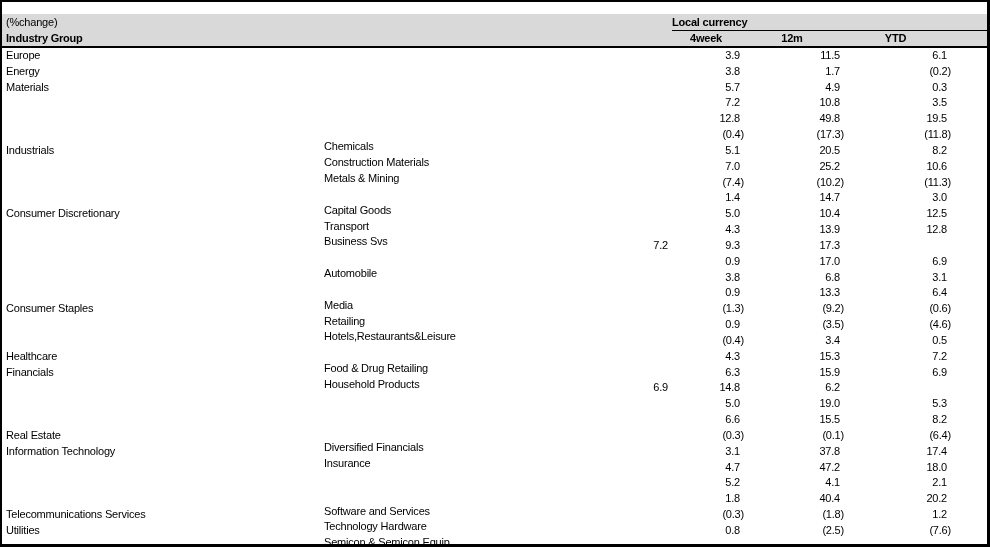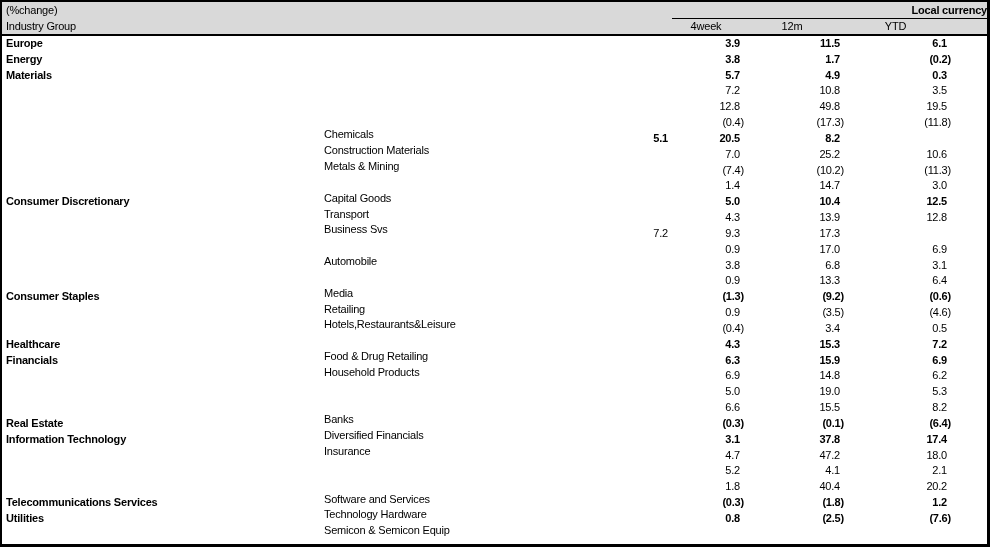--- a/index.html
+++ b/index.html
@@ -24,49 +24,50 @@
   
   .thead {
     background: #d9d9d9;
     border-bottom: 2px solid #000;
   }
   .hrow1 {
     display: grid;
     grid-template-columns: 670px 1fr;
     height: 16px;
     line-height: 16px;
+    margin-top: 12px;
   }
   .pct-change {
     padding-left: 4px;
     font-weight: normal;
   }
   .currency-span {
-    text-align: right;
+    text-align: left;
     font-weight: bold;
     border-bottom: 1.5px solid #000;
   }
   .hrow2 {
     display: grid;
     grid-template-columns: 322px 348px 72px 100px 107px 1fr;
     height: 16px;
     line-height: 16px;
-    font-weight: normal;
+    font-weight: bold;
   }
   .hrow2 .ig-label { padding-left: 4px; }
   .hrow2 .colh { text-align: center; padding-right: 4px; }
   
   .tbody { width: 100%; }
   .row {
     display: grid;
     grid-template-columns: 322px 348px 72px 100px 107px 1fr;
     height: 15.84px;
     line-height: 15.84px;
     white-space: nowrap;
   }
-  .row.bold { font-weight: bold; }
+  .row.bold { font-weight: normal; }
   .cell { overflow: visible; }
   .cell.label { padding-left: 4px; }
   .cell.sublabel { padding-left: 0; margin-top: 44px; }
   .cell.num { text-align: right; padding-right: 4px; }
   .cell.num .neg { margin-right: -4px; }
 </style>
 </head>
 <body>
 
 <div class="perf-table">
@@ -127,20 +128,21 @@
       </div>
       <div class="row">
         <div class="cell label"></div>
         <div class="cell sublabel">Metals &amp; Mining</div>
         <div class="cell num"><span class="neg">(0.4)</span></div>
         <div class="cell num"><span class="neg">(17.3)</span></div>
         <div class="cell num"><span class="neg">(11.8)</span></div>
         <div class="cell"></div>
       </div>
       <div class="row bold">
+        <div class="cell label">Industrials</div>
         <div class="cell sublabel"></div>
         <div class="cell num"><span>5.1</span></div>
         <div class="cell num"><span>20.5</span></div>
         <div class="cell num"><span>8.2</span></div>
         <div class="cell"></div>
       </div>
       <div class="row">
         <div class="cell label"></div>
         <div class="cell sublabel">Capital Goods</div>
         <div class="cell num"><span>7.0</span></div>
@@ -246,21 +248,20 @@
       <div class="row bold">
         <div class="cell label">Financials</div>
         <div class="cell sublabel"></div>
         <div class="cell num"><span>6.3</span></div>
         <div class="cell num"><span>15.9</span></div>
         <div class="cell num"><span>6.9</span></div>
         <div class="cell"></div>
       </div>
       <div class="row">
         <div class="cell label"></div>
-        <div class="cell sublabel">Banks</div>
         <div class="cell num"><span>6.9</span></div>
         <div class="cell num"><span>14.8</span></div>
         <div class="cell num"><span>6.2</span></div>
         <div class="cell"></div>
       </div>
       <div class="row">
         <div class="cell label"></div>
         <div class="cell sublabel">Diversified Financials</div>
         <div class="cell num"><span>5.0</span></div>
         <div class="cell num"><span>19.0</span></div>

